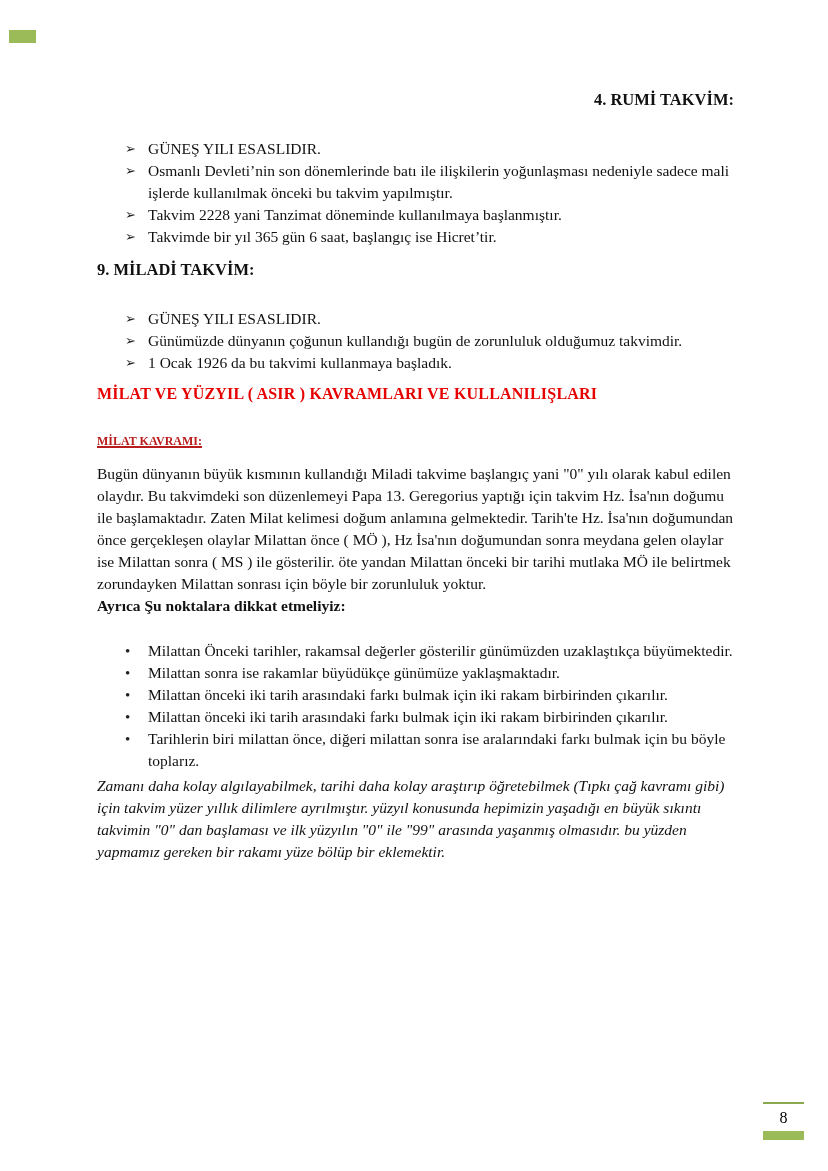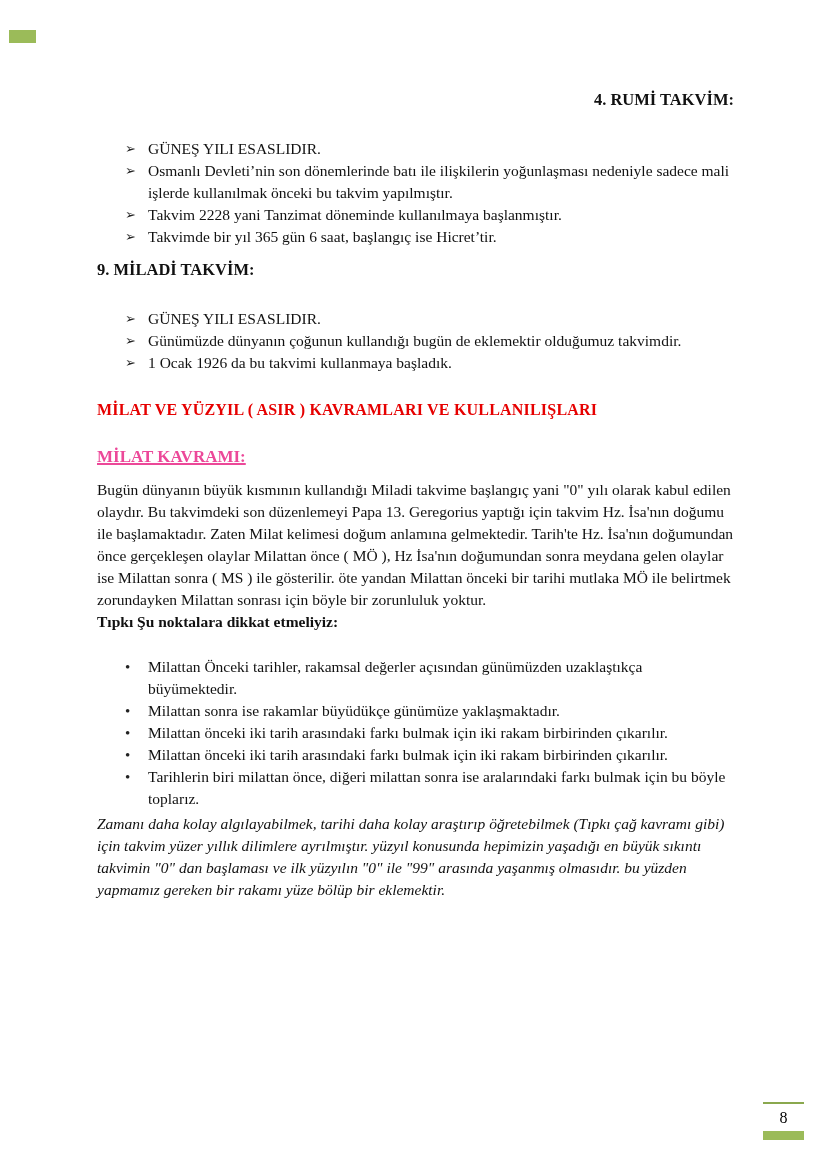--- a/index.html
+++ b/index.html
@@ -25,24 +25,24 @@
   .li{display:flex;align-items:flex-start;}
   .li .marker{
     flex:0 0 23px;margin-left:28px;text-align:left;
     font-size:13px;line-height:22px;color:#222;
   }
   .li .li-text{flex:1 1 auto;}
   .bullet-list{margin-top:23px;}
   .bullet-list .marker{font-size:15px;}
   .red-title{
     color:#e60000;font-weight:bold;font-size:16px;line-height:20px;
-    margin-top:26px;letter-spacing:.2px;
+    margin-top:10px;letter-spacing:.2px;
   }
   .blue-heading{
-    color:#ec4899;font-weight:bold;font-size:17px;line-height:20px;
+    color:#b91c1c;font-weight:bold;font-size:12px;line-height:20px;
     text-decoration:underline;text-decoration-thickness:1.5px;
   }
   #milat-h{margin-top:27px;}
   #yuzyil-h{margin-top:26px;}
   .para{margin-top:12px;}
   #yuzyil-p{margin-top:3px;font-style:italic;}
   .bold-note{font-weight:bold;}
   .footer{
     position:absolute;left:763px;top:1102px;width:41px;text-align:center;
   }
@@ -81,38 +81,38 @@
   </div>
 
   <div class="sec-heading" id="miladi-h">9. MİLADİ TAKVİM:</div>
   <div class="arrow-list">
     <div class="li">
       <span class="marker">➢</span>
       <span class="li-text">GÜNEŞ YILI ESASLIDIR.</span>
     </div>
     <div class="li">
       <span class="marker">➢</span>
-      <span class="li-text">Günümüzde dünyanın çoğunun kullandığı bugün de eklemektir olduğumuz takvimdir.</span>
+      <span class="li-text">Günümüzde dünyanın çoğunun kullandığı bugün de zorunluluk olduğumuz takvimdir.</span>
     </div>
     <div class="li">
       <span class="marker">➢</span>
       <span class="li-text">1 Ocak 1926 da bu takvimi kullanmaya başladık.</span>
     </div>
   </div>
 
   <div class="red-title">MİLAT VE YÜZYIL ( ASIR ) KAVRAMLARI VE KULLANILIŞLARI</div>
 
   <div class="blue-heading" id="milat-h">MİLAT KAVRAMI:</div>
   <div class="para">Bugün dünyanın büyük kısmının kullandığı Miladi takvime başlangıç yani "0" yılı olarak kabul edilen olaydır. Bu takvimdeki son düzenlemeyi Papa 13. Geregorius yaptığı için takvim Hz. İsa'nın doğumu ile başlamaktadır. Zaten Milat kelimesi doğum anlamına gelmektedir. Tarih'te Hz. İsa'nın doğumundan önce gerçekleşen olaylar Milattan önce ( MÖ ), Hz İsa'nın doğumundan sonra meydana gelen olaylar ise Milattan sonra ( MS ) ile gösterilir. öte yandan Milattan önceki bir tarihi mutlaka MÖ ile belirtmek zorundayken Milattan sonrası için böyle bir zorunluluk yoktur.</div>
-  <div class="bold-note">Tıpkı Şu noktalara dikkat etmeliyiz:</div>
+  <div class="bold-note">Ayrıca Şu noktalara dikkat etmeliyiz:</div>
 
   <div class="bullet-list">
     <div class="li">
       <span class="marker">•</span>
-      <span class="li-text">Milattan Önceki tarihler, rakamsal değerler açısından günümüzden uzaklaştıkça büyümektedir.</span>
+      <span class="li-text">Milattan Önceki tarihler, rakamsal değerler gösterilir günümüzden uzaklaştıkça büyümektedir.</span>
     </div>
     <div class="li">
       <span class="marker">•</span>
       <span class="li-text">Milattan sonra ise rakamlar büyüdükçe günümüze yaklaşmaktadır.</span>
     </div>
     <div class="li">
       <span class="marker">•</span>
       <span class="li-text">Milattan önceki iki tarih arasındaki farkı bulmak için iki rakam birbirinden çıkarılır.</span>
     </div>
     <div class="li">

